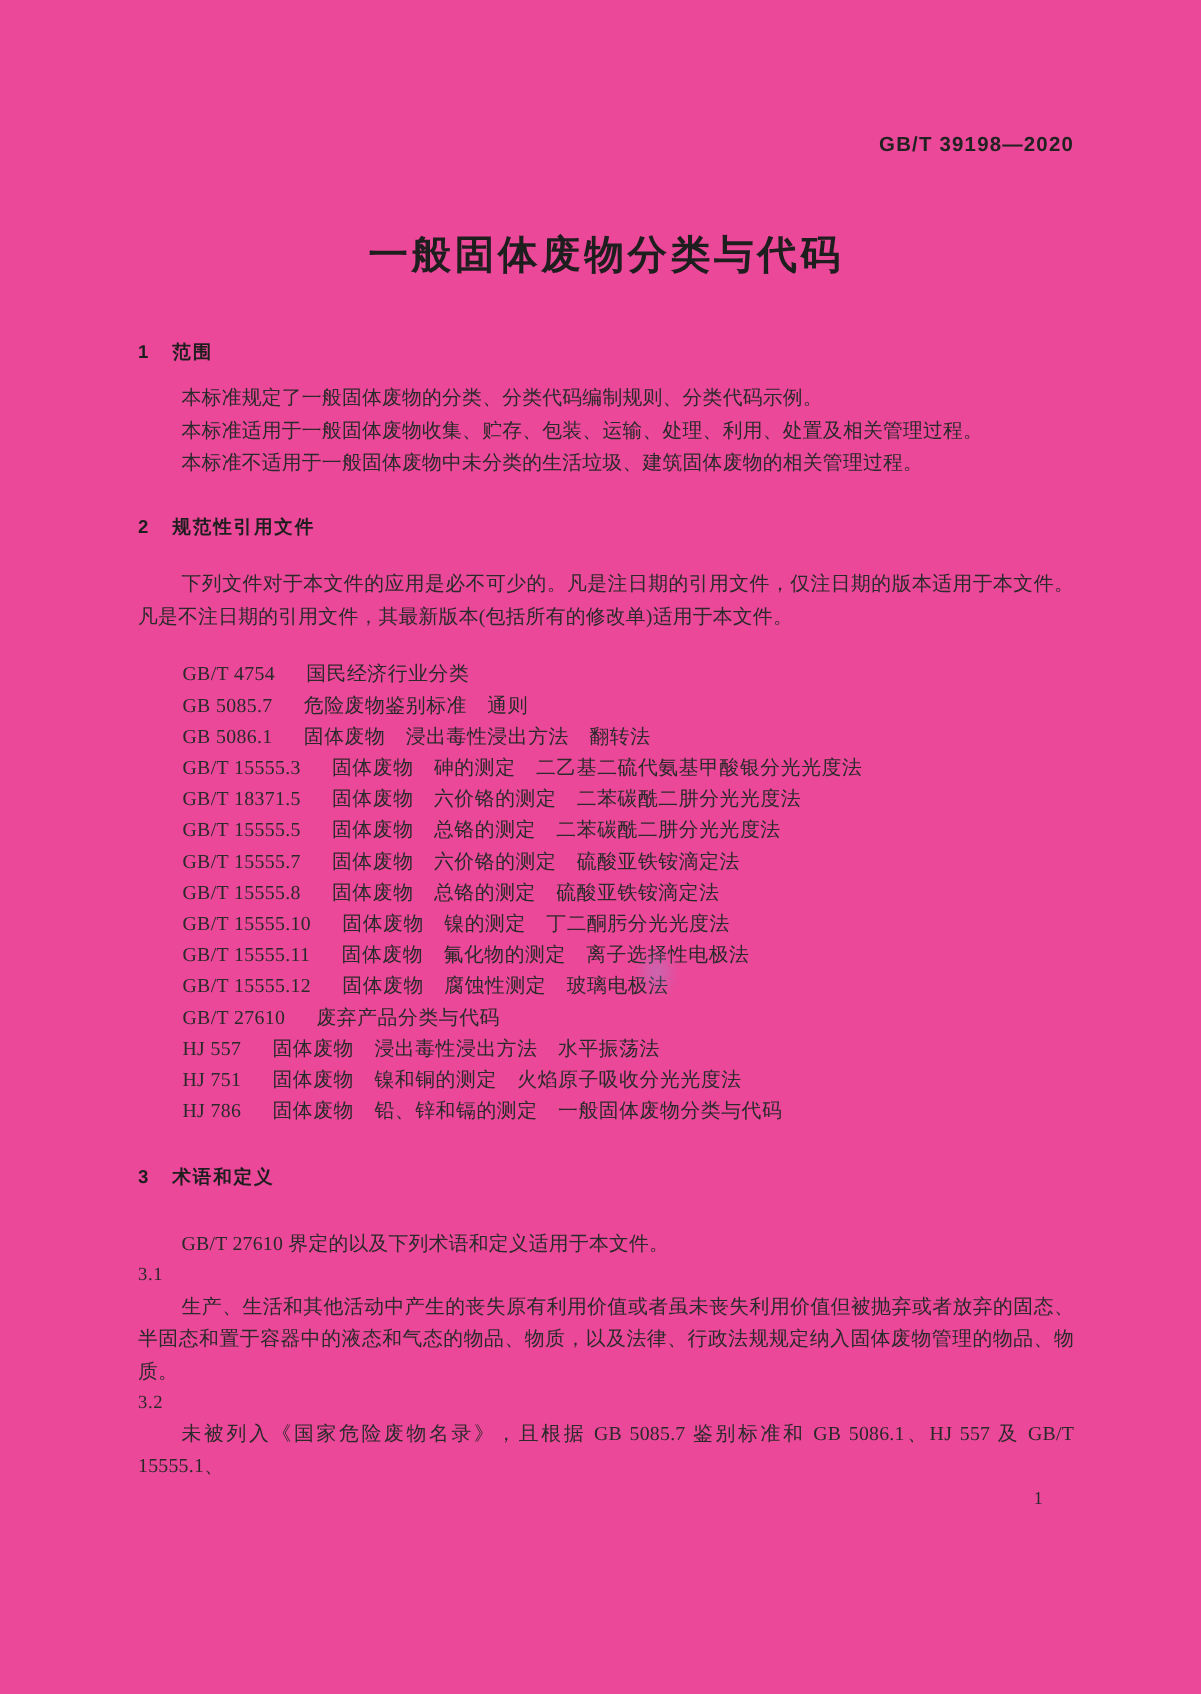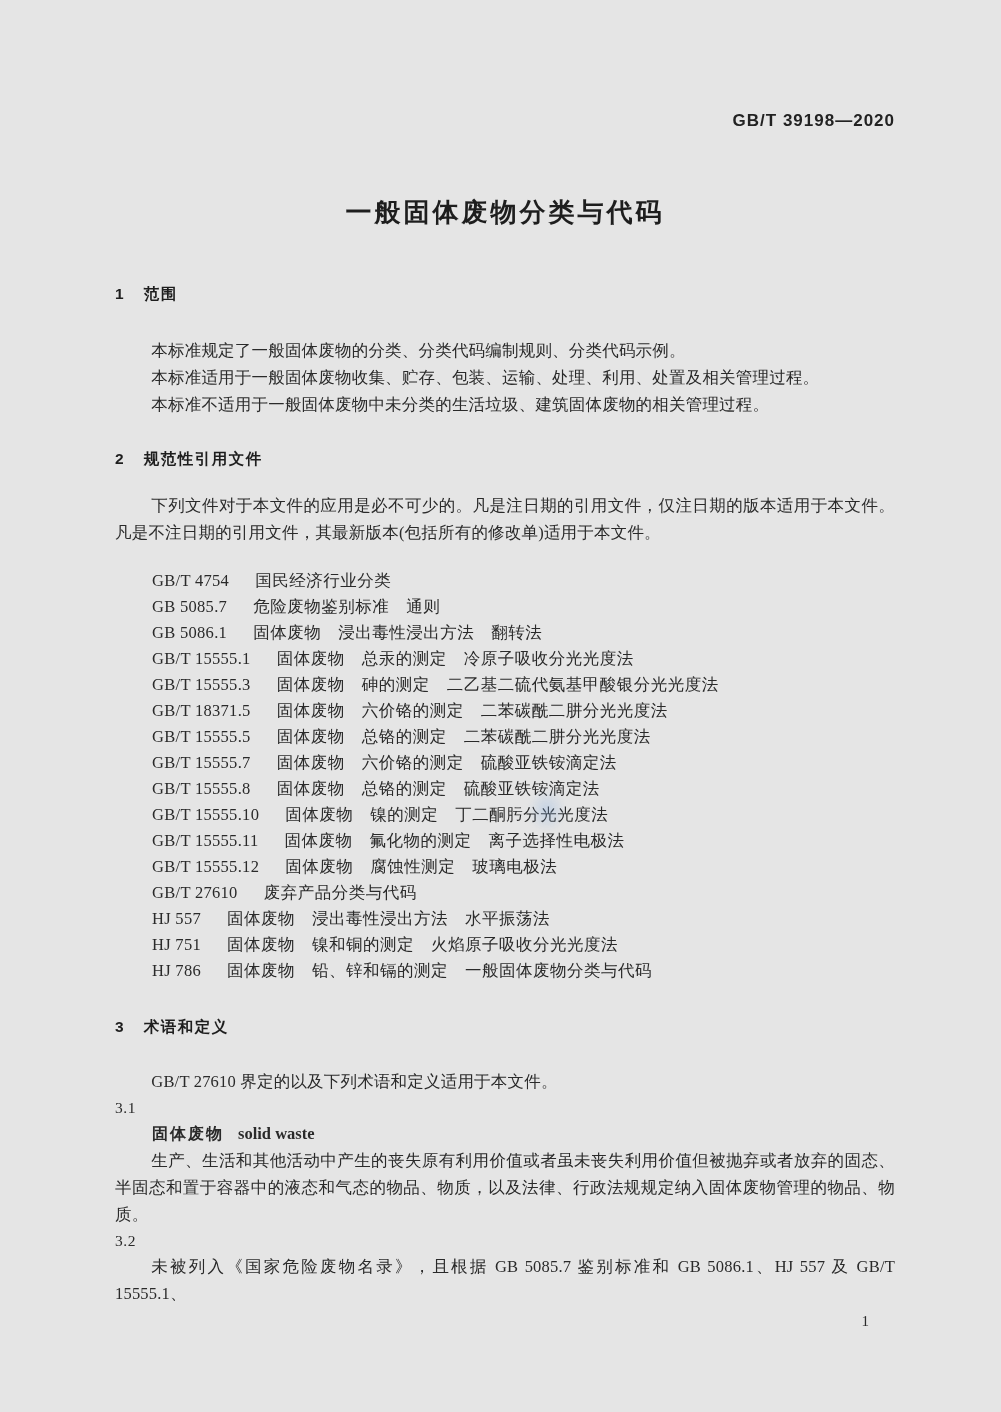--- a/index.html
+++ b/index.html
@@ -5,21 +5,21 @@
   html, body {
     margin: 0;
     padding: 0;
     background: #ffffff;
   }
   .page {
     position: relative;
     width: 1001px;
     height: 1412px;
     margin: 0 auto;
-    background: #e5e5e5;
+    background: #ec4899;
     overflow: hidden;
     box-sizing: border-box;
     padding: 110px 106px 0 115px;
     color: #2a2a2a;
     font-family: "Liberation Serif", "DejaVu Serif", serif;
     font-size: 16.5px;
   }
   
   .doc-code {
     text-align: right;
@@ -29,21 +29,21 @@
     letter-spacing: 1px;
     line-height: 22px;
     color: #222;
   }
   
   .doc-title {
     margin-top: 62px;
     text-align: center;
     font-family: "Liberation Sans", "DejaVu Sans", sans-serif;
     font-weight: bold;
-    font-size: 26px;
+    font-size: 33px;
     letter-spacing: 3px;
     line-height: 36px;
     color: #1e1e1e;
   }
   
   .clause-heading {
     font-family: "Liberation Sans", "DejaVu Sans", sans-serif;
     font-weight: bold;
     font-size: 15.5px;
     line-height: 22px;
@@ -60,21 +60,21 @@
   .h3-clause { margin-top: 32px; }
 
   
   .para {
     margin: 0;
     text-indent: 2.2em;
     line-height: 27px;
     letter-spacing: 0.2px;
     text-align: justify;
   }
-  .s1-paras { margin-top: 32px; }
+  .s1-paras { margin-top: 13px; }
   .s2-intro { margin-top: 22px; }
   .s3-intro { margin-top: 30px; }
 
   
   .ref-list { margin-top: 22px; }
   .ref-line {
     line-height: 26px;
     padding-left: 37px;
     white-space: nowrap;
   }
@@ -153,44 +153,40 @@
 
   <div class="clause-heading h2-clause">
     <span class="num">2</span><span>规范性引用文件</span>
   </div>
   <p class="para s2-intro">下列文件对于本文件的应用是必不可少的。凡是注日期的引用文件，仅注日期的版本适用于本文件。凡是不注日期的引用文件，其最新版本(包括所有的修改单)适用于本文件。</p>
 
   <div class="ref-list">
     <div class="ref-line"><span class="ref-code">GB/T 4754</span><span class="ref-title">国民经济行业分类</span></div>
     <div class="ref-line"><span class="ref-code">GB 5085.7</span><span class="ref-title">危险废物鉴别标准　通则</span></div>
     <div class="ref-line"><span class="ref-code">GB 5086.1</span><span class="ref-title">固体废物　浸出毒性浸出方法　翻转法</span></div>
-    <div class="ref-line"><span class="ref-code">GB/T 15555.1</span><span class="ref-title">固体废物　总汞的测定　冷原子吸收分光光度法</span></div>
     <div class="ref-line"><span class="ref-code">GB/T 15555.3</span><span class="ref-title">固体废物　砷的测定　二乙基二硫代氨基甲酸银分光光度法</span></div>
     <div class="ref-line"><span class="ref-code">GB/T 18371.5</span><span class="ref-title">固体废物　六价铬的测定　二苯碳酰二肼分光光度法</span></div>
     <div class="ref-line"><span class="ref-code">GB/T 15555.5</span><span class="ref-title">固体废物　总铬的测定　二苯碳酰二肼分光光度法</span></div>
     <div class="ref-line"><span class="ref-code">GB/T 15555.7</span><span class="ref-title">固体废物　六价铬的测定　硫酸亚铁铵滴定法</span></div>
     <div class="ref-line"><span class="ref-code">GB/T 15555.8</span><span class="ref-title">固体废物　总铬的测定　硫酸亚铁铵滴定法</span></div>
     <div class="ref-line"><span class="ref-code">GB/T 15555.10</span><span class="ref-title">固体废物　镍的测定　丁二酮肟分光光度法</span></div>
     <div class="ref-line"><span class="ref-code">GB/T 15555.11</span><span class="ref-title">固体废物　氟化物的测定　离子选择性电极法</span></div>
     <div class="ref-line"><span class="ref-code">GB/T 15555.12</span><span class="ref-title">固体废物　腐蚀性测定　玻璃电极法</span></div>
     <div class="ref-line"><span class="ref-code">GB/T 27610</span><span class="ref-title">废弃产品分类与代码</span></div>
     <div class="ref-line"><span class="ref-code">HJ 557</span><span class="ref-title">固体废物　浸出毒性浸出方法　水平振荡法</span></div>
     <div class="ref-line"><span class="ref-code">HJ 751</span><span class="ref-title">固体废物　镍和铜的测定　火焰原子吸收分光光度法</span></div>
     <div class="ref-line"><span class="ref-code">HJ 786</span><span class="ref-title">固体废物　铅、锌和镉的测定　一般固体废物分类与代码</span></div>
   </div>
 
   <div class="clause-heading h3-clause">
     <span class="num">3</span><span>术语和定义</span>
   </div>
   <p class="para s3-intro">GB/T 27610 界定的以及下列术语和定义适用于本文件。</p>
 
   <div class="term-num">3.1</div>
-  <div class="term-line">
-    <span class="term-zh">固体废物</span><span class="term-en">solid waste</span>
-  </div>
   <p class="para">生产、生活和其他活动中产生的丧失原有利用价值或者虽未丧失利用价值但被抛弃或者放弃的固态、半固态和置于容器中的液态和气态的物品、物质，以及法律、行政法规规定纳入固体废物管理的物品、物质。</p>
 
   <div class="term-num">3.2</div>
   <p class="para">未被列入《国家危险废物名录》，且根据 GB 5085.7 鉴别标准和 GB 5086.1、HJ 557 及 GB/T 15555.1、</p>
 
   <div class="page-number">1</div>
 
 </div>
 
 </body></html>

